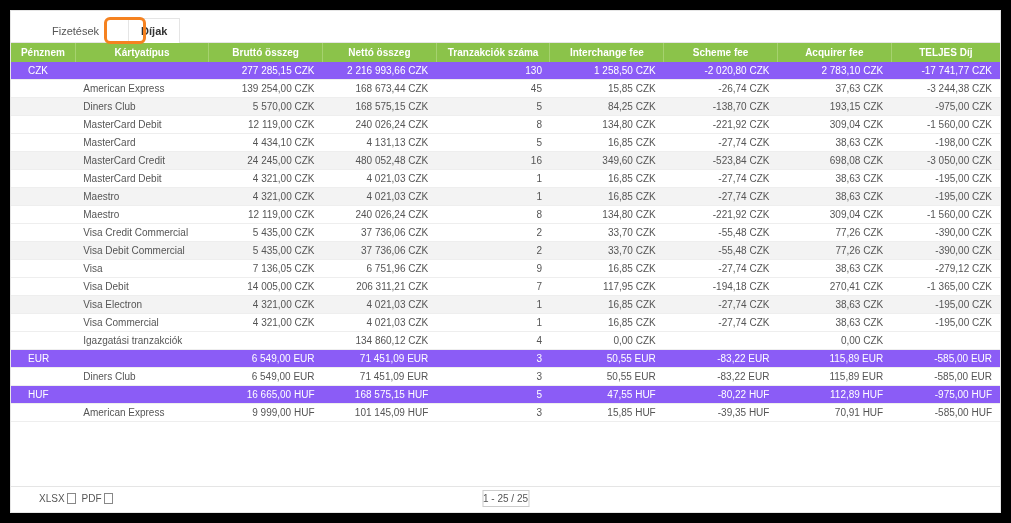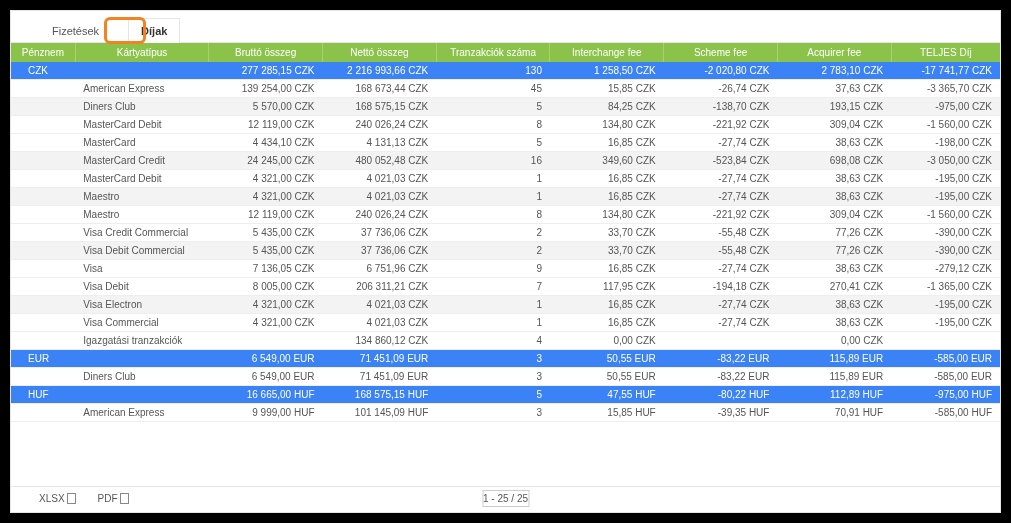--- a/index.html
+++ b/index.html
@@ -58,54 +58,54 @@
     flex: 1;
   }
   table {
     border-collapse: collapse;
     width: 100%;
     table-layout: fixed;
   }
   th {
     background: #8bc34a;
     color: #fff;
-    font-weight: normal;
+    font-weight: bold;
     font-size: 10px;
     padding: 4px 6px;
     text-align: center;
     border-right: 1px solid #a6d26f;
   }
   th:last-child { border-right: none; }
   td {
     padding: 3px 8px;
     font-size: 10px;
     border-bottom: 1px solid #eee;
     color: #555;
     white-space: nowrap;
     overflow: hidden;
     text-overflow: ellipsis;
   }
   tr.currency-row td {
-    background: #3b82f6;
+    background: #8b5cf6;
     color: #fff;
     padding-left: 17px;
   }
   tr.alt td { background: #f3f3f3; }
   .r { text-align: right; }
   .l { text-align: left; }
   .footer {
     display: flex;
     justify-content: space-between;
     align-items: center;
     padding: 6px 28px 8px;
     font-size: 10px;
     color: #555;
     border-top: 1px solid #e5e5e5;
   }
-  .footer .exports { display: flex; gap: 22px; align-items: center; }
+  .footer .exports { display: flex; gap: 6px; align-items: center; }
   .footer .exports span { cursor: pointer; display: inline-flex; align-items: center; gap: 2px; }
   .page-box {
     border: 1px solid #ccc;
     padding: 2px 0;
     font-size: 10px;
     position: absolute;
     left: 50%;
     transform: translateX(-50%);
   }
   col.c0 { width: 6.5%; }
@@ -175,21 +175,21 @@
           </tr>
           <tr>
             <td class="l"></td>
             <td class="l">American Express</td>
             <td class="r">139 254,00 CZK</td>
             <td class="r">168 673,44 CZK</td>
             <td class="r">45</td>
             <td class="r">15,85 CZK</td>
             <td class="r">-26,74 CZK</td>
             <td class="r">37,63 CZK</td>
-            <td class="r">-3 365,70 CZK</td>
+            <td class="r">-3 244,38 CZK</td>
           </tr>
           <tr class="alt">
             <td class="l"></td>
             <td class="l">Diners Club</td>
             <td class="r">5 570,00 CZK</td>
             <td class="r">168 575,15 CZK</td>
             <td class="r">5</td>
             <td class="r">84,25 CZK</td>
             <td class="r">-138,70 CZK</td>
             <td class="r">193,15 CZK</td>
@@ -290,21 +290,21 @@
             <td class="r">6 751,96 CZK</td>
             <td class="r">9</td>
             <td class="r">16,85 CZK</td>
             <td class="r">-27,74 CZK</td>
             <td class="r">38,63 CZK</td>
             <td class="r">-279,12 CZK</td>
           </tr>
           <tr>
             <td class="l"></td>
             <td class="l">Visa Debit</td>
-            <td class="r">8 005,00 CZK</td>
+            <td class="r">14 005,00 CZK</td>
             <td class="r">206 311,21 CZK</td>
             <td class="r">7</td>
             <td class="r">117,95 CZK</td>
             <td class="r">-194,18 CZK</td>
             <td class="r">270,41 CZK</td>
             <td class="r">-1 365,00 CZK</td>
           </tr>
           <tr class="alt">
             <td class="l"></td>
             <td class="l">Visa Electron</td>

